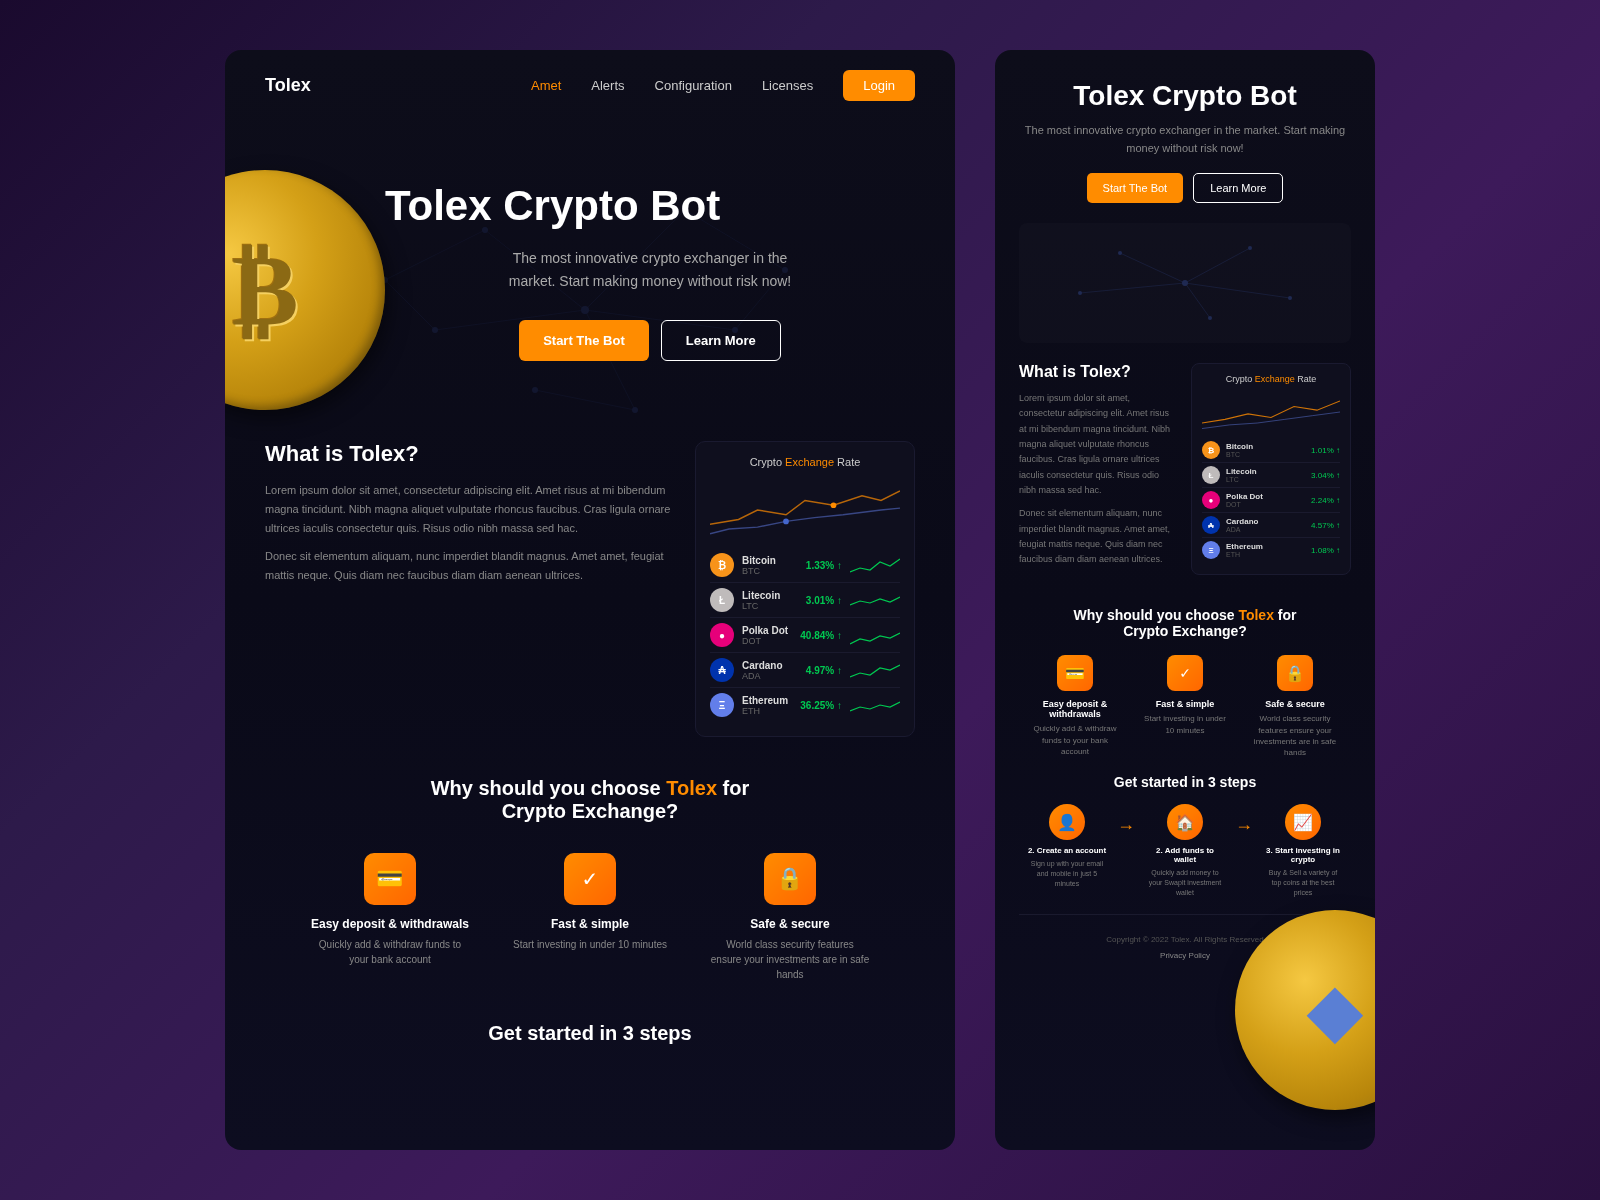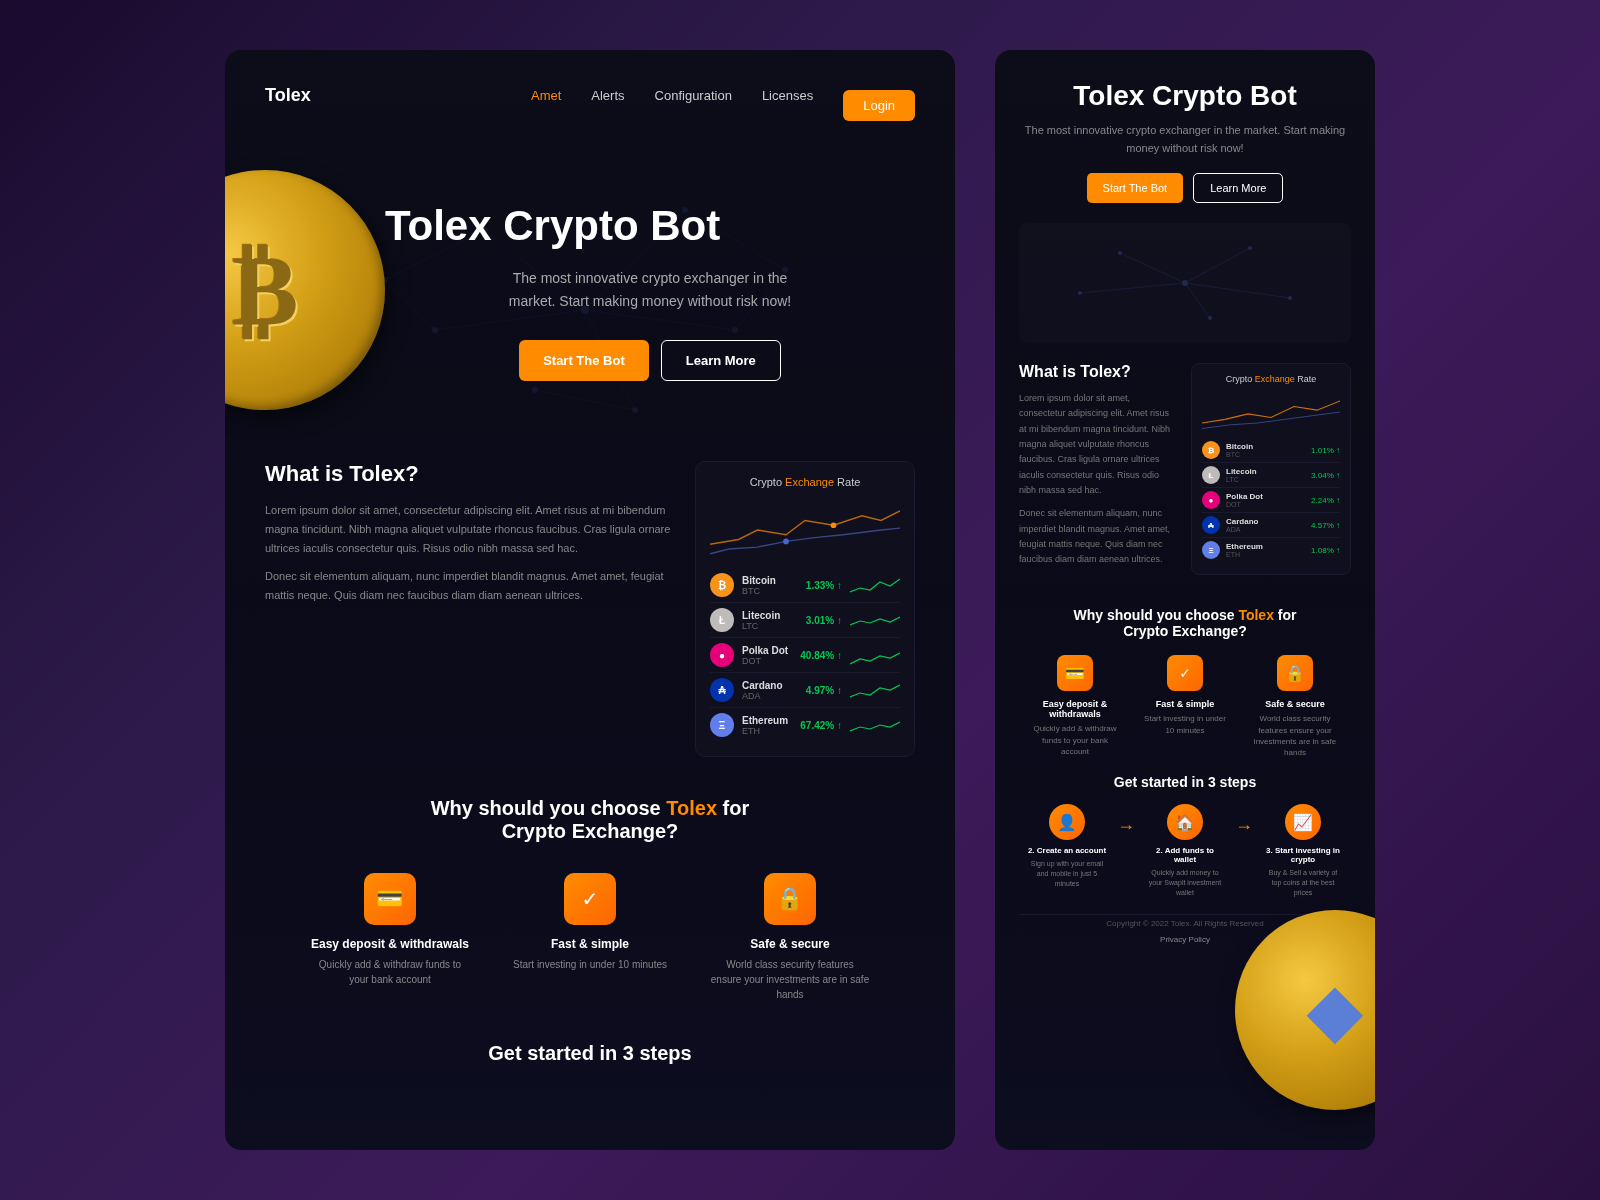--- a/index.html
+++ b/index.html
@@ -81,21 +81,20 @@
       color: #ff8c00;
     }
     .nav-login {
       background: #ff8c00;
       color: white;
       border: none;
       padding: 8px 20px;
       border-radius: 6px;
       font-size: 13px;
       cursor: pointer;
-      margin-top: 20px;
     }
 
     
     .hero {
       padding: 60px 40px 40px 160px;
       position: relative;
       z-index: 5;
     }
     .hero h1 {
       color: white;
@@ -509,21 +508,21 @@
       line-height: 1.4;
     }
     .step-arrow {
       color: #ff8c00;
       font-size: 18px;
       margin-top: 10px;
     }
 
     .right-footer {
       text-align: center;
-      padding-top: 4px;
+      padding-top: 20px;
       border-top: 1px solid #1a1a2e;
     }
     .right-footer p {
       color: #555;
       font-size: 8px;
     }
 
     
     .hero-visual {
       position: absolute;
@@ -652,21 +651,21 @@
         <svg class="mini-chart" viewBox="0 0 50 22" xmlns="http://www.w3.org/2000/svg">
           <polyline points="0,18 10,14 20,16 30,9 40,11 50,6" fill="none" stroke="#00c851" stroke-width="1.2"></polyline>
         </svg>
       </div>
       <div class="rate-item">
         <div class="coin-icon coin-eth">Ξ</div>
         <div class="coin-info">
           <div class="coin-name">Ethereum</div>
           <div class="coin-sym">ETH</div>
         </div>
-        <div class="coin-change">67.42% ↑</div>
+        <div class="coin-change">36.25% ↑</div>
         <svg class="mini-chart" viewBox="0 0 50 22" xmlns="http://www.w3.org/2000/svg">
           <polyline points="0,17 10,13 20,15 30,11 40,13 50,8" fill="none" stroke="#00c851" stroke-width="1.2"></polyline>
         </svg>
       </div>
     </div>
   </div>
 
   <div class="section-why">
     <h2>
       Why should you choose <span>Tolex</span> for<br>Crypto Exchange?

